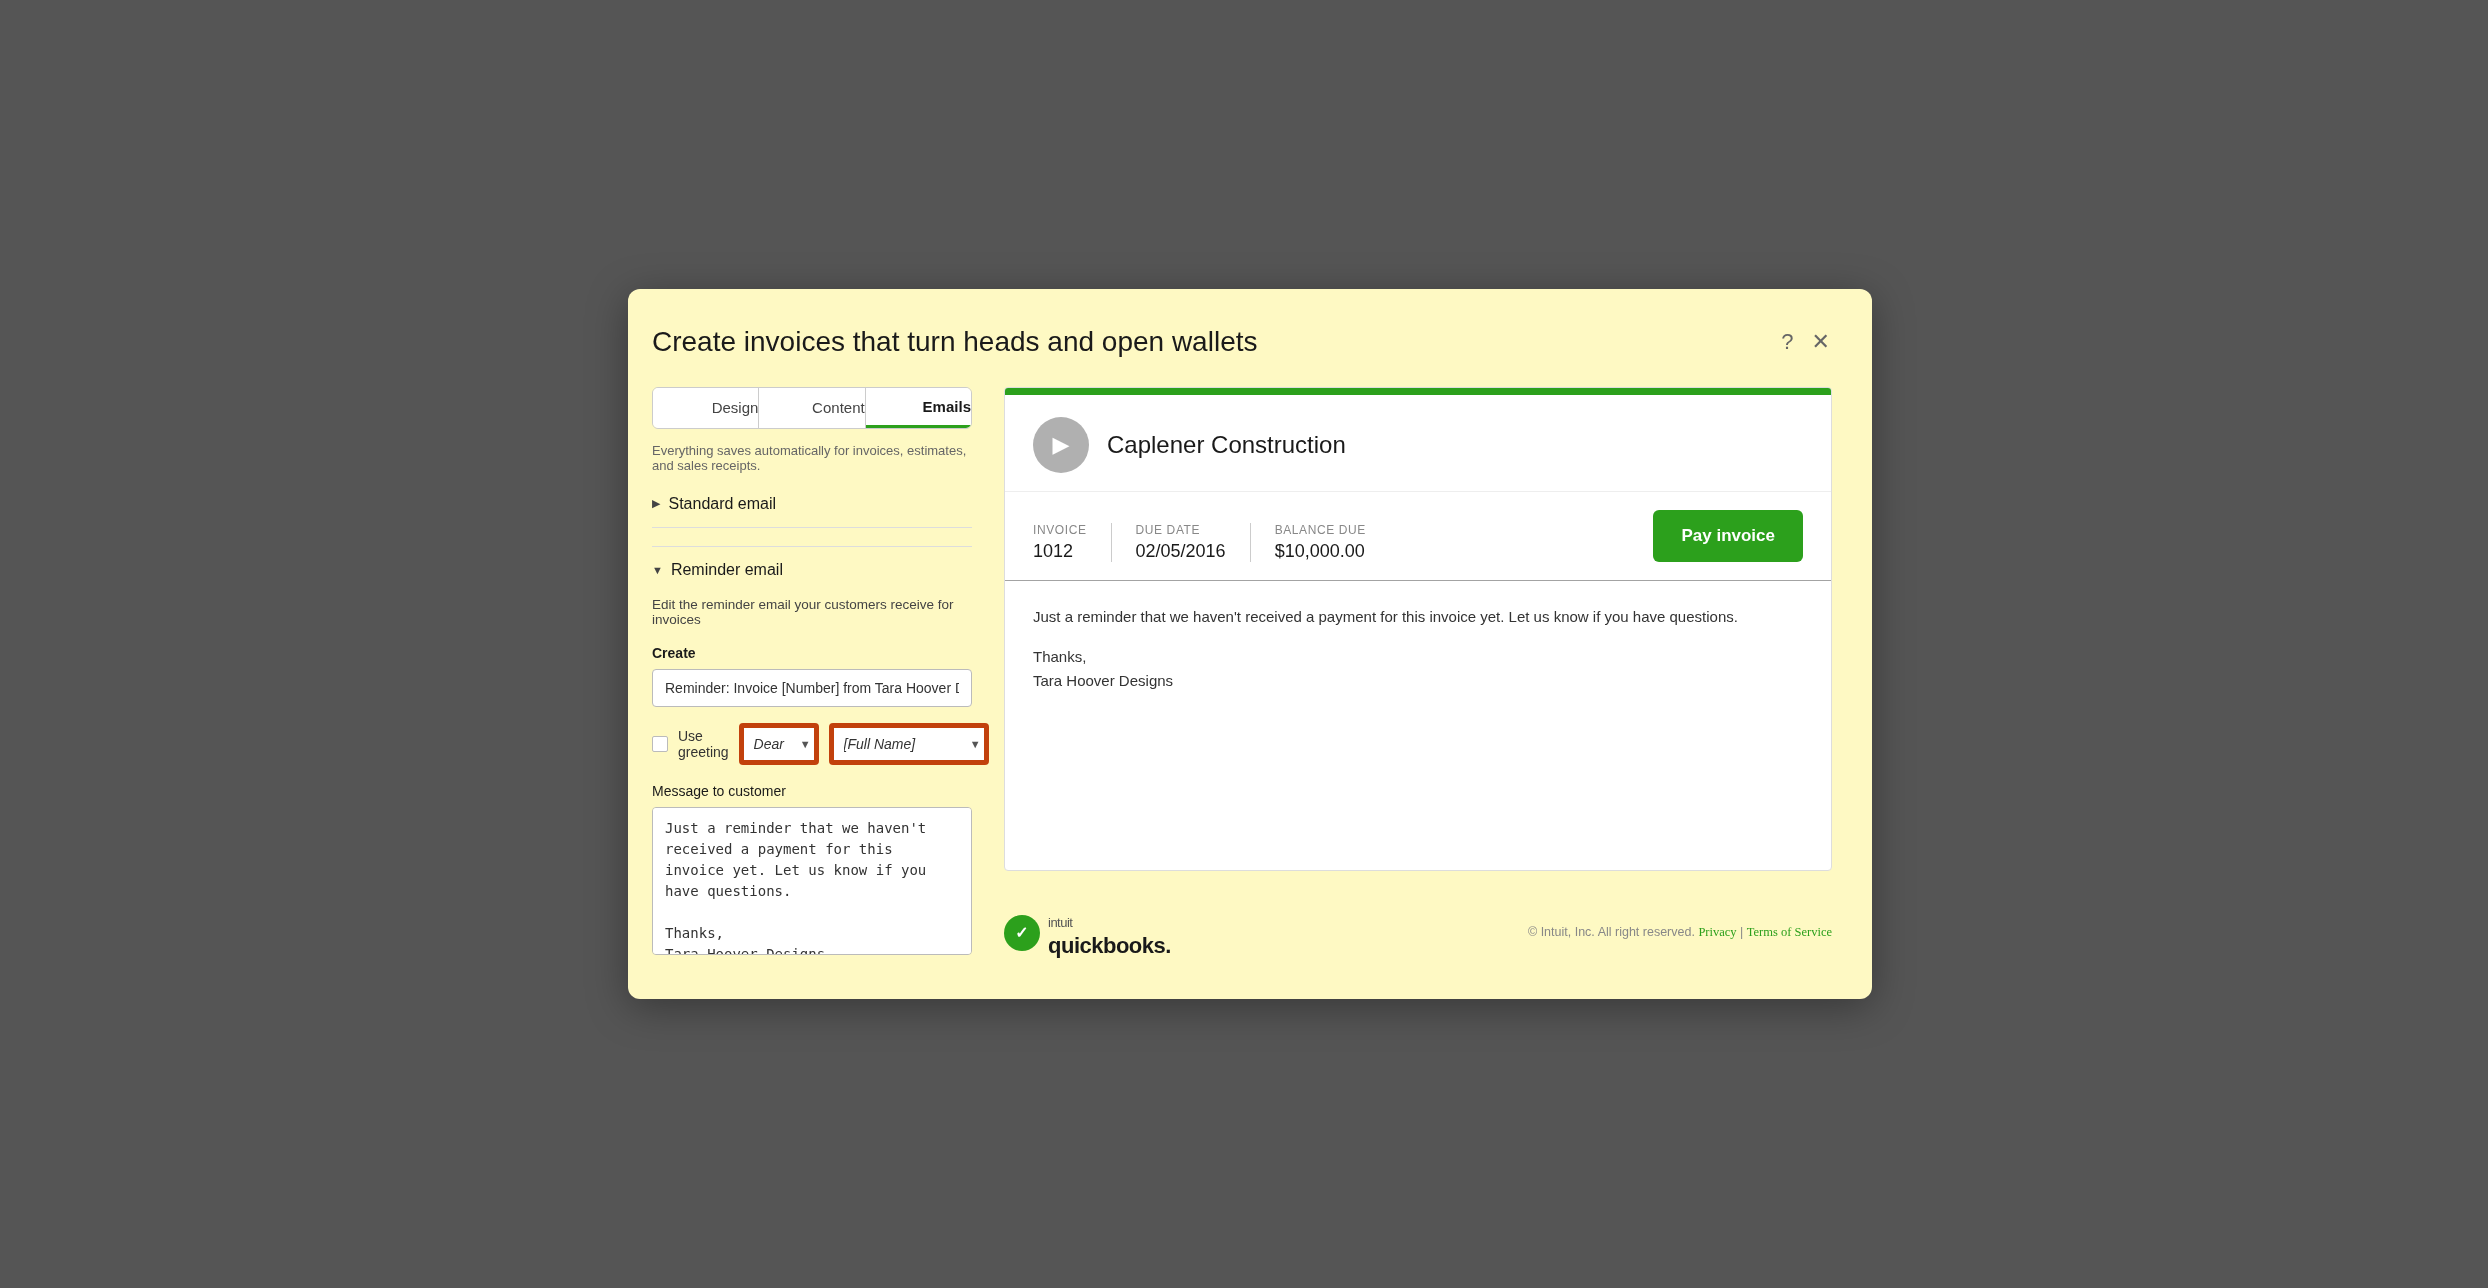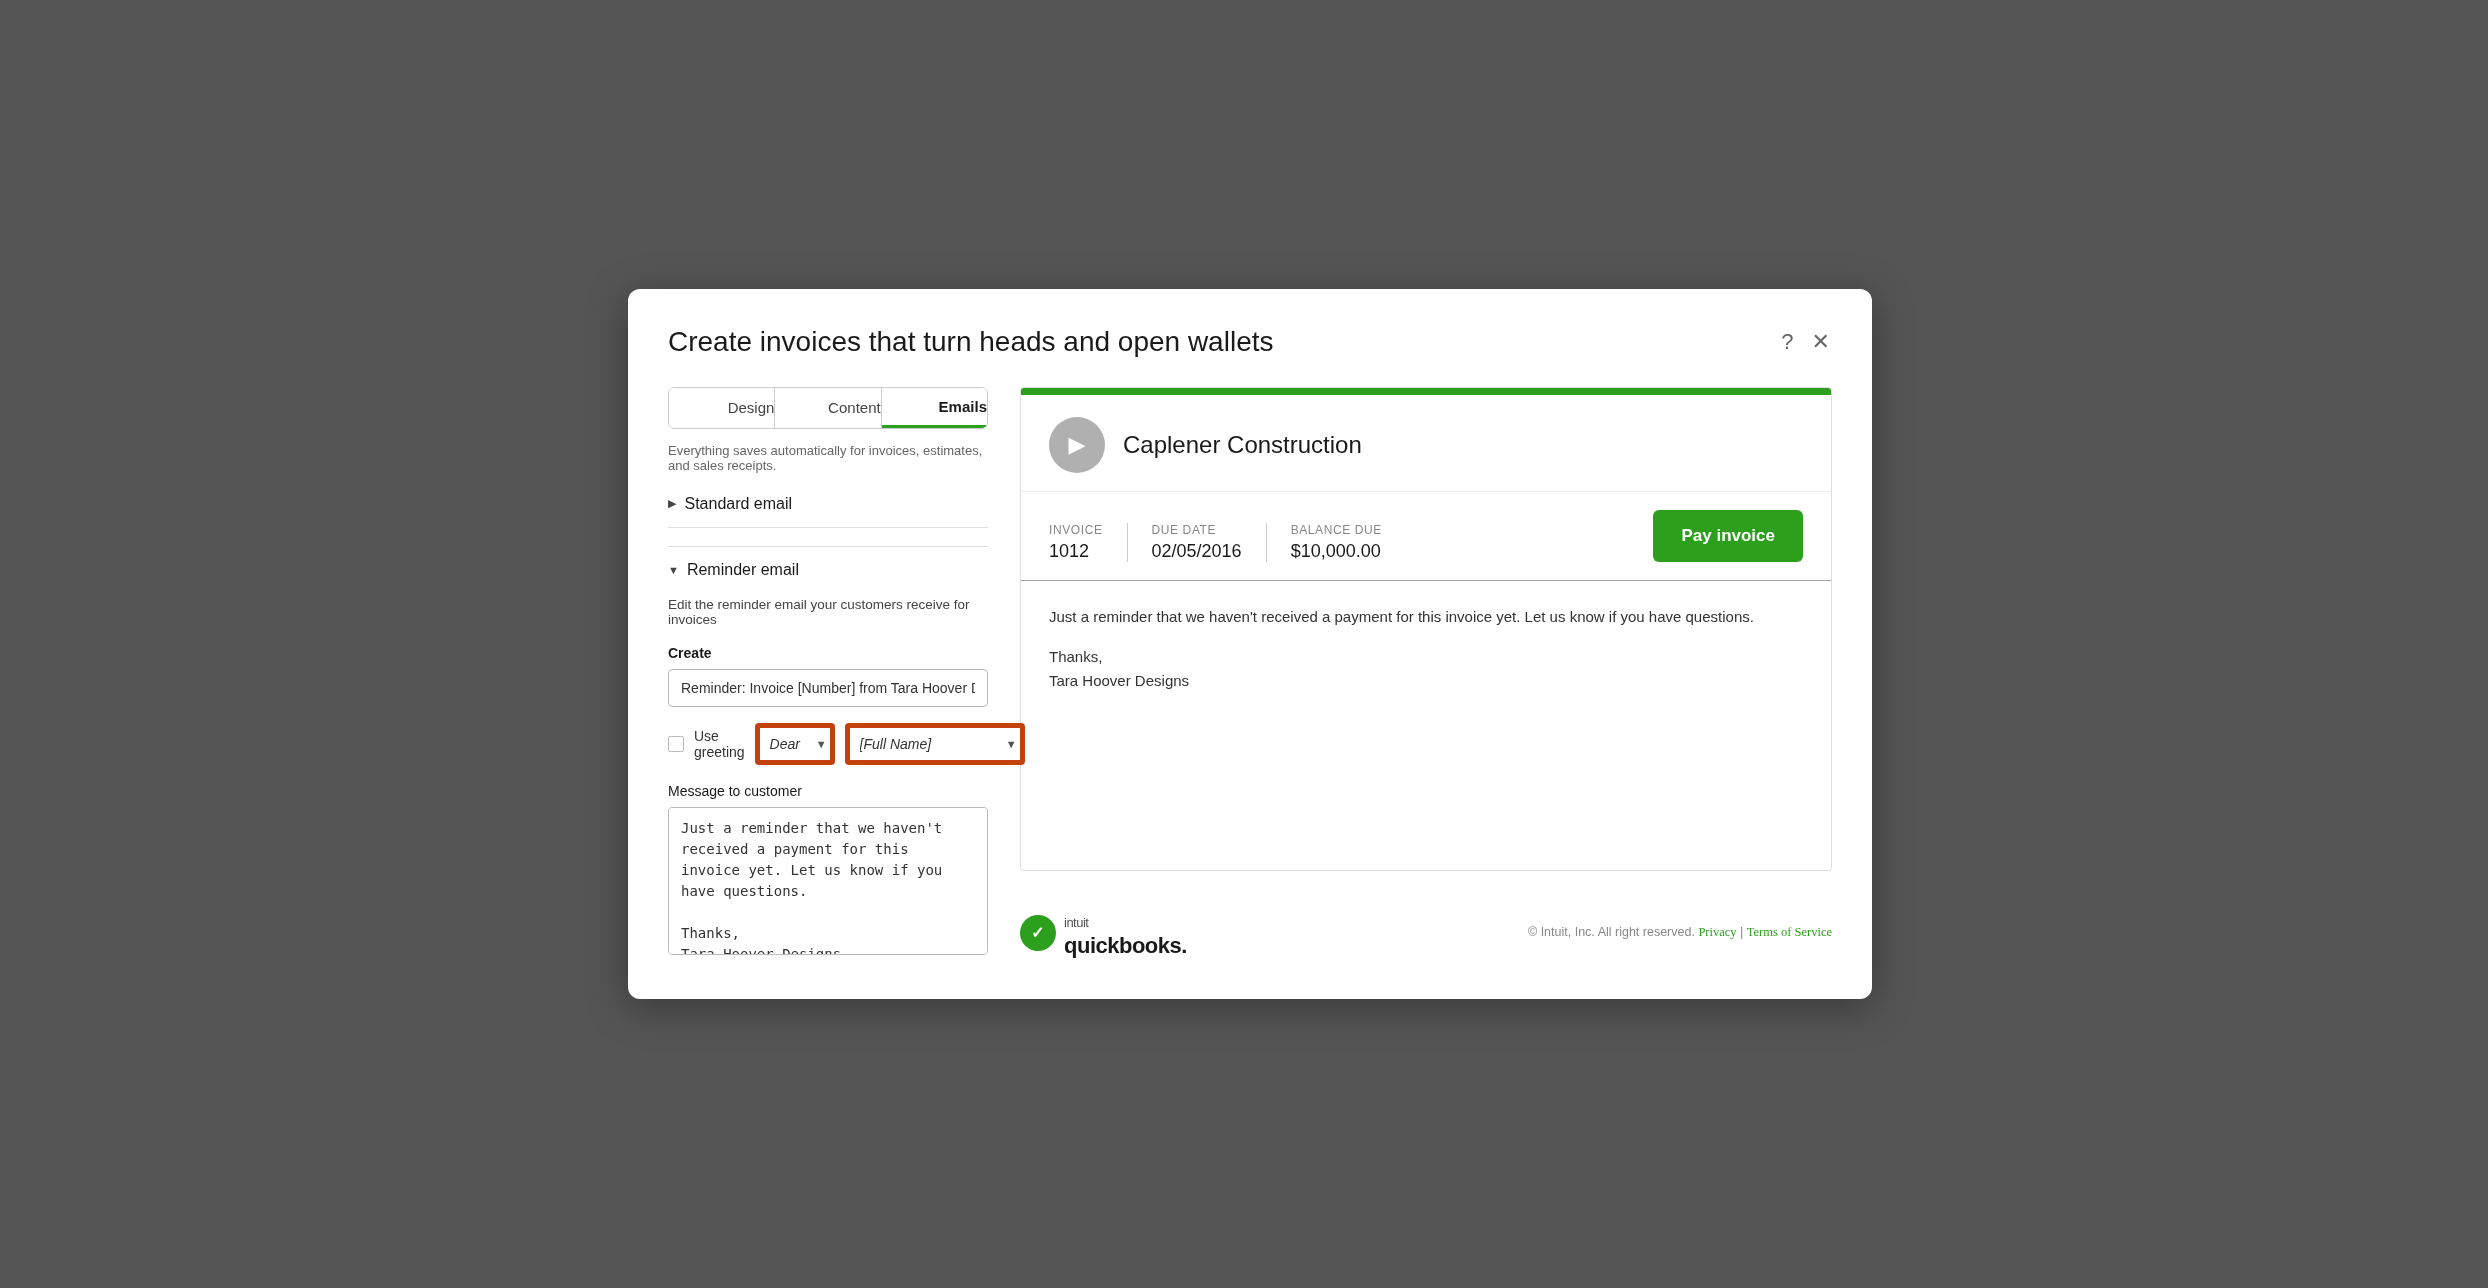--- a/index.html
+++ b/index.html
@@ -5,25 +5,25 @@
     * { box-sizing: border-box; margin: 0; padding: 0; }
     body {
       background: #555;
       display: flex;
       align-items: center;
       justify-content: center;
       min-height: 100vh;
       font-family: -apple-system, BlinkMacSystemFont, 'Segoe UI', Helvetica, Arial, sans-serif;
     }
     .modal {
-      background: #ffffff;
+      background: #fef9c3;
       border-radius: 12px;
       width: 1244px;
       min-height: 644px;
-      padding: 36px 40px 40px 40px;
+      padding: 36px 40px 40px 24px;
       position: relative;
       box-shadow: 0 8px 40px rgba(0,0,0,0.35);
       margin-left: 12px;
     }
     .modal-header {
       display: flex;
       align-items: flex-start;
       justify-content: space-between;
       margin-bottom: 28px;
     }
@@ -166,21 +166,21 @@
       font-style: italic;
     }
     .select-arrow {
       position: absolute;
       right: 8px;
       pointer-events: none;
       font-size: 11px;
       color: #555;
     }
     .full-name-select {
-      width: 180px;
+      width: 160px;
     }
     .msg-label {
       font-size: 14px;
       font-weight: 400;
       color: #1a1a1a;
       margin-bottom: 8px;
     }
     .msg-textarea {
       width: 100%;
       height: 148px;

